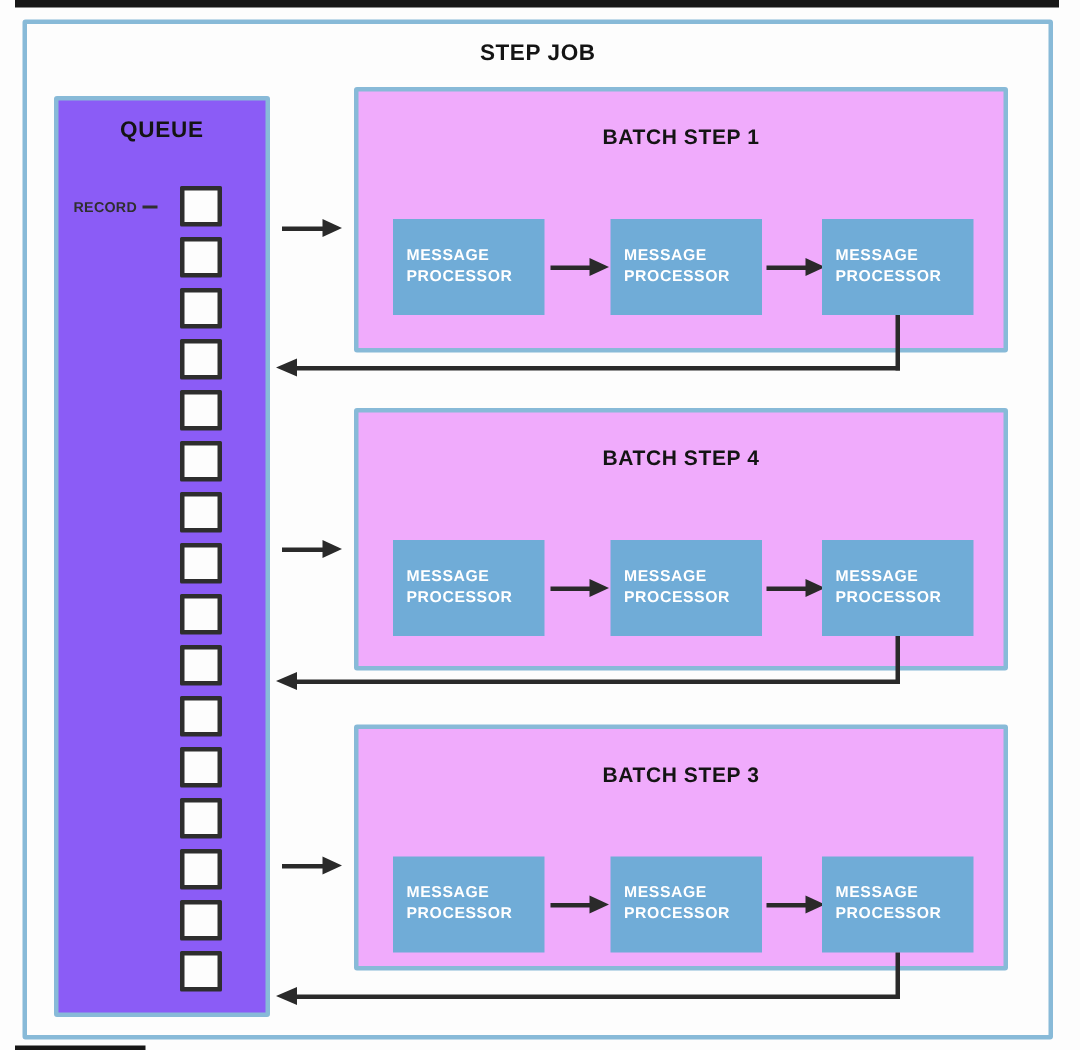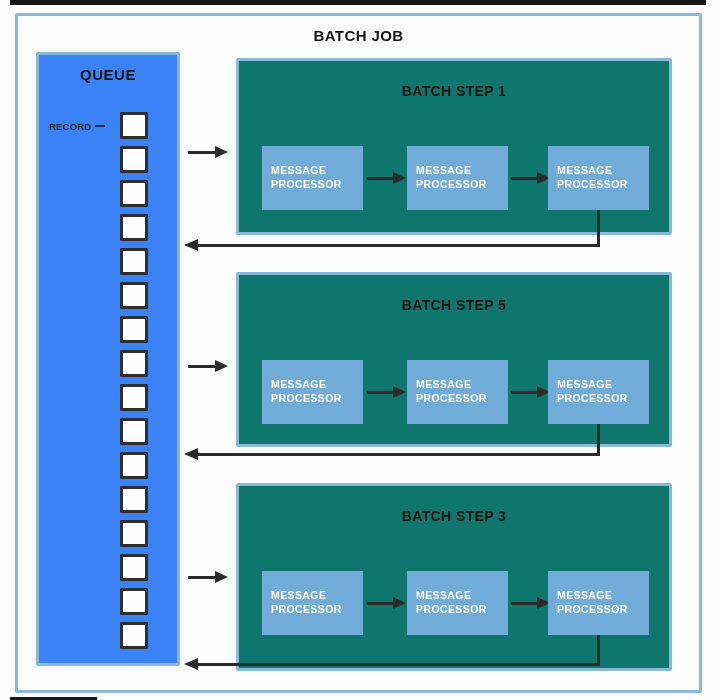--- a/index.html
+++ b/index.html
@@ -18,42 +18,42 @@
   .bottom-bar{position:absolute;left:10px;top:697px;width:87px;height:3px;background:#171717;}
   .outer-box{
     position:absolute;left:15px;top:13px;width:681px;height:674px;
     border:3px solid var(--blue);border-radius:2px;background:#fdfdfd;
   }
   .batch-job-title{
     position:absolute;left:15px;top:27px;width:687px;text-align:center;
     font-size:15px;font-weight:bold;color:#141414;letter-spacing:.4px;
   }
   .queue-box{
-    position:absolute;left:36px;top:52px;width:144px;height:614px;
-    border:3px solid var(--blue);border-radius:2px;box-sizing:border-box;background:#3b82f6;
+    position:absolute;left:36px;top:64px;width:144px;height:614px;
+    border:3px solid var(--blue);border-radius:2px;box-sizing:border-box;background:#8b5cf6;
   }
   .queue-title{
     position:absolute;left:0;top:11px;width:100%;text-align:center;
     font-size:15px;font-weight:bold;color:#141414;letter-spacing:.5px;
   }
   .record-callout{
     position:absolute;left:10px;top:64px;width:71px;height:14px;
     display:flex;align-items:center;
   }
   .record-label{font-size:9.5px;font-weight:bold;color:#2f2f2f;letter-spacing:.2px;}
   .record-dash{width:10px;height:2px;background:#2f2f2f;margin-left:4px;flex:none;}
   .records{position:absolute;left:81px;top:57px;width:28px;}
   .record-sq{
     width:28px;height:27px;box-sizing:border-box;margin-bottom:7px;
     border:3px solid #2e2e2e;border-radius:1px;background:#fdfdfd;
   }
   .step-group{position:absolute;left:0;top:0;}
   .step-box{
     position:absolute;left:236px;width:436px;box-sizing:border-box;
-    border:3px solid var(--blue);border-radius:2px;background:#0f766e;
+    border:3px solid var(--blue);border-radius:2px;background:#f0abfc;
   }
   .step-title{
     position:absolute;left:0;top:22px;width:100%;text-align:center;
     font-size:14px;font-weight:bold;color:#141414;letter-spacing:.4px;
   }
   .mp{
     position:absolute;top:85px;width:101px;height:64px;box-sizing:border-box;
     background:var(--fill);color:var(--ptext);
     display:flex;align-items:center;justify-content:center;text-align:left;
     font-size:10.5px;font-weight:bold;line-height:1.3;letter-spacing:.4px;
@@ -81,21 +81,21 @@
     border-top:6px solid transparent;border-bottom:6px solid transparent;
     border-right:14px solid var(--ink);
   }
 </style>
 </head>
 <body>
 
 <div class="stage">
   <div class="top-bar"></div>
   <div class="outer-box"></div>
-  <div class="batch-job-title">BATCH JOB</div>
+  <div class="batch-job-title">STEP JOB</div>
 
   <div class="queue-box">
     <div class="queue-title">QUEUE</div>
     <div class="record-callout">
       <span class="record-label">RECORD</span>
       <span class="record-dash"></span>
     </div>
     <div class="records" id="records">
         <div class="record-sq"></div>
         <div class="record-sq"></div>
@@ -138,21 +138,21 @@
     </div>
     <div class="return-v" style="top: 210px; height: 37px;"></div>
     <div class="return-h" style="top: 239px;">
       <span class="arrow-head-left"></span>
       <span class="arrow-line"></span>
     </div>
   </div>
 
   <div class="step-group">
     <div class="step-box" style="top: 272px; height: 175px;">
-      <div class="step-title">BATCH STEP 5</div>
+      <div class="step-title">BATCH STEP 4</div>
       <div class="mp mp0">MESSAGE PROCESSOR</div>
       <div class="mpa mpa1">
         <span class="arrow-line"></span>
         <span class="arrow-head-right"></span>
       </div>
       <div class="mp mp1">MESSAGE PROCESSOR</div>
       <div class="mpa mpa2">
         <span class="arrow-line"></span>
         <span class="arrow-head-right"></span>
       </div>
@@ -163,21 +163,21 @@
       <span class="arrow-head-right"></span>
     </div>
     <div class="return-v" style="top: 424px; height: 32px;"></div>
     <div class="return-h" style="top: 448px;">
       <span class="arrow-head-left"></span>
       <span class="arrow-line"></span>
     </div>
   </div>
 
   <div class="step-group">
-    <div class="step-box" style="top: 483px; height: 188px; padding-left: 34px;">
+    <div class="step-box" style="top: 483px; height: 164px; padding-left: 34px;">
       <div class="step-title">BATCH STEP 3</div>
       <div class="mp mp0">MESSAGE PROCESSOR</div>
       <div class="mpa mpa1">
         <span class="arrow-line"></span>
         <span class="arrow-head-right"></span>
       </div>
       <div class="mp mp1">MESSAGE PROCESSOR</div>
       <div class="mpa mpa2">
         <span class="arrow-line"></span>
         <span class="arrow-head-right"></span>

